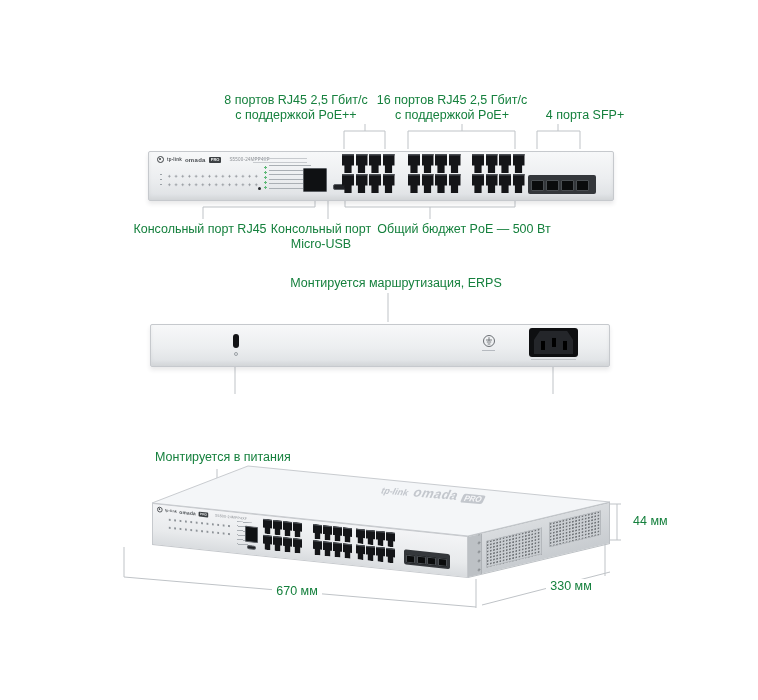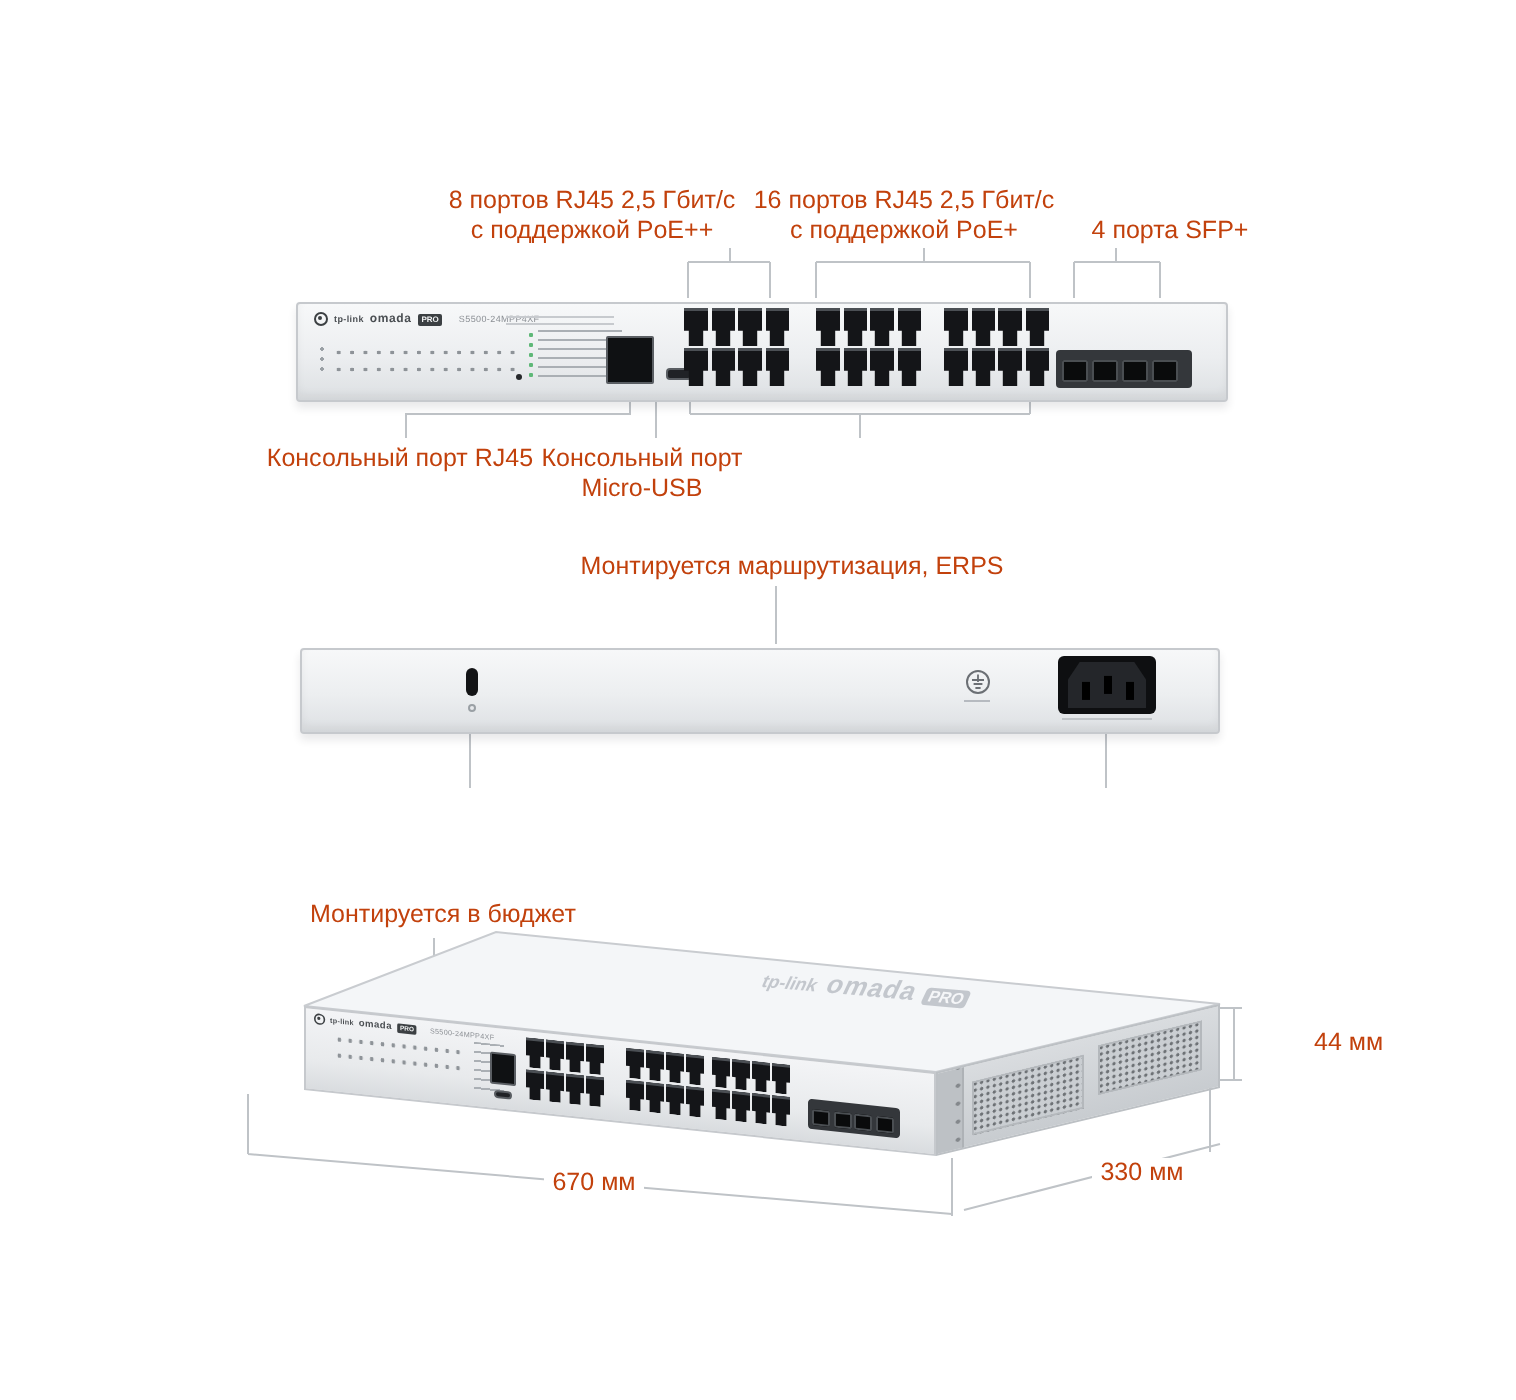--- a/index.html
+++ b/index.html
@@ -1,19 +1,19 @@
 <!DOCTYPE html>
 <html><head>
 <meta charset="utf-8">
 <style>
   html,body{margin:0;padding:0;background:#ffffff;}
   .canvas{position:relative;width:758px;height:700px;background:#ffffff;overflow:hidden;
           font-family:"Liberation Sans", sans-serif;color:#1f2124;}
   .overlay{position:absolute;left:0;top:0;z-index:1;pointer-events:none;}
-  .ann{position:absolute;z-index:3;font-size:12.5px;line-height:15px;color:#c2410c;text-align:center;}
+  .ann{position:absolute;z-index:3;font-size:12.5px;line-height:15px;color:#15803d;text-align:center;}
   .ann.left{text-align:left;}
   .dim{background:#ffffff;padding:0 4px;display:inline-block;}
 
   
   .chassis{position:absolute;z-index:2;background:linear-gradient(#f7f8f9,#eceef0 55%,#dde0e3);
            border:1px solid #c6c9cd;border-radius:2px;
            box-shadow:0 3px 4px rgba(40,44,48,.10), inset 0 -3px 4px rgba(0,0,0,.05);}
   .front-flat{left:148px;top:151px;width:464px;height:48px;}
   .back-flat{left:150px;top:324px;width:458px;height:41px;}
 
@@ -133,20 +133,21 @@
   <div class="ann" style="left:342px;top:93px;width:220px;">
     <span>16 портов RJ45 2,5 Гбит/с</span><br>
     <span>с поддержкой PoE+</span>
   </div>
   <div class="ann" style="left:525px;top:108px;width:120px;">4 порта SFP+</div>
   <div class="ann" style="left:120px;top:222px;width:160px;">Консольный порт RJ45</div>
   <div class="ann" style="left:261px;top:222px;width:120px;">
     <span>Консольный порт</span><br>
     <span>Micro-USB</span>
   </div>
+  <div class="ann" style="left:354px;top:222px;width:220px;">Общий бюджет PoE — 500 Вт</div>
 
   <div class="chassis front-flat">
     <div class="brand">
       <span class="logo-dot"></span>
       <span class="brand-name">tp-link</span>
       <span class="series-name">omada</span>
       <span class="pro-badge">PRO</span>
       <span class="model-txt">S5500-24MPP4XF</span>
     </div>
     <div class="fineprint"></div>
@@ -208,28 +209,28 @@
       <path d="M7 3.2 V7 M4 6 H10 M4.8 8 H9.2 M5.7 10 H8.3" stroke="#6b6f74" stroke-width=".9" fill="none"></path>
     </svg>
     <div class="ground-label"></div>
     <div class="power-inlet">
       <div class="inner"></div>
       <div class="pins"></div>
     </div>
     <div class="power-label"></div>
   </div>
 
-  <div class="ann left" style="left:155px;top:450px;width:200px;">Монтируется в бюджет</div>
+  <div class="ann left" style="left:155px;top:450px;width:200px;">Монтируется в питания</div>
   <div class="ann" style="left:252px;top:584px;width:90px;z-index:3;">
     <span class="dim">670 мм</span>
   </div>
   <div class="ann" style="left:531px;top:579px;width:80px;z-index:3;">
     <span class="dim">330 мм</span>
   </div>
-  <div class="ann left" style="left:633px;top:514px;width:60px;margin-left:24px;">44 мм</div>
+  <div class="ann left" style="left:633px;top:514px;width:60px;">44 мм</div>
 
   <div class="top-logo">
     <span class="b">tp-link</span>
     <span class="s">omada</span>
     <span class="p">PRO</span>
   </div>
   <div class="face face-front">
     <div class="brand">
       <span class="logo-dot"></span>
       <span class="brand-name">tp-link</span>

